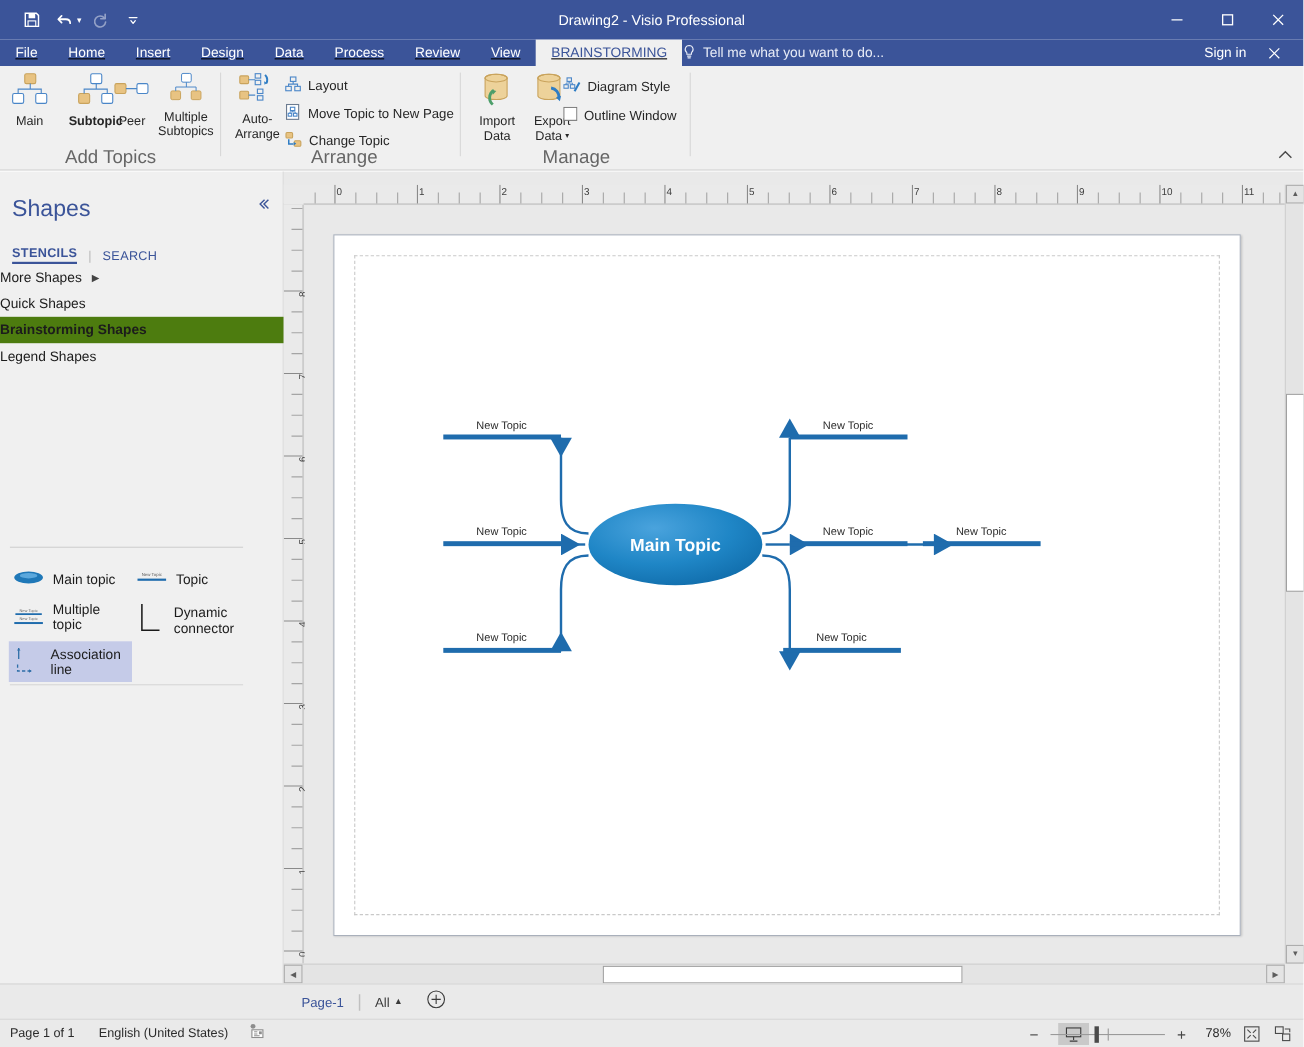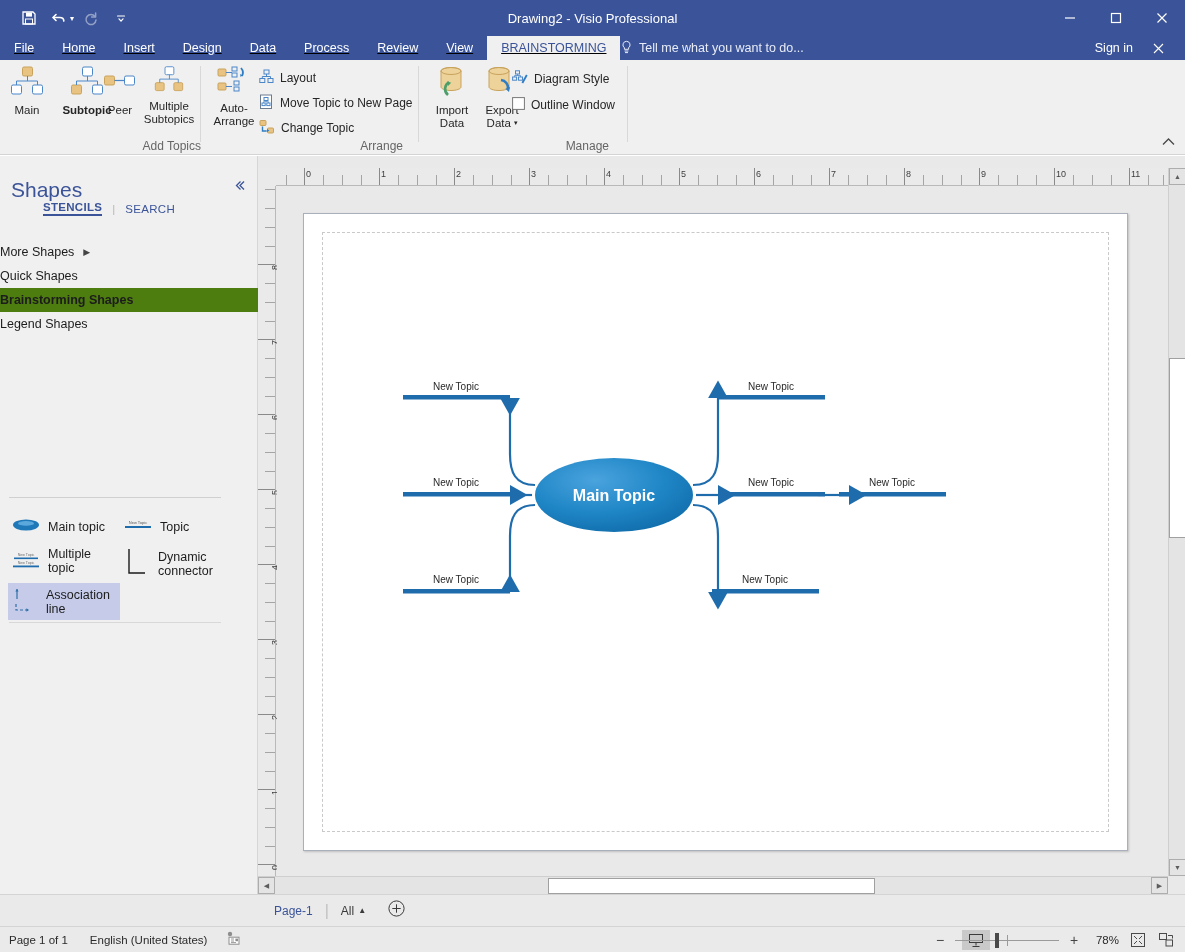--- a/index.html
+++ b/index.html
@@ -61,21 +61,21 @@
   }
 
   
   .ribbon {
     position: absolute; top: 60px; left: 0; width: 1185px; height: 95px;
     background: #f0f0f0; border-bottom: 1px solid #d4d4d4;
   }
   .rgroup { position: absolute; top: 0; height: 95px; }
   .rgroup .rtitle {
     position: absolute; bottom: 2px; left: 0; width: 100%;
-    text-align: right; font-size: 12px; color: #666666;
+    text-align: center; font-size: 17px; color: #666666;
   }
   .rgroup .rsep {
     position: absolute; right: 0; top: 6px; height: 76px; width: 1px; background: #d8d8d8;
   }
   .bigbtn {
     position: absolute; top: 5px; width: 50px; height: 72px;
     display: flex; flex-direction: column; align-items: center; gap: 1px;
     font-size: 11.5px; color: #262626; text-align: center; line-height: 12px;
   }
   .bigbtn .lbl { margin-top: 2px; }
@@ -89,23 +89,22 @@
     position: absolute; top: 156px; left: 0; width: 258px; height: 738px;
     background: #f0f0f0; border-right: 1px solid #d6d6d6;
   }
   .shapes-title {
     position: absolute; left: 11px; top: 22px; font-size: 21px; color: #3b5499;
   }
   .pane-collapse {
     position: absolute; right: 12px; top: 24px; color: #3b5499; font-size: 12px;
   }
   .shapes-subtabs {
-    position: absolute; left: 11px; top: 45px; display: flex; align-items: center; gap: 10px;
+    position: absolute; left: 11px; top: 69px; display: flex; align-items: center; gap: 10px;
     font-size: 11.5px;
-    margin-left: 32px;
   }
   .subtab { color: #3b5499; letter-spacing: .3px; }
   .subtab.active { font-weight: bold; border-bottom: 2px solid #3b5499; padding-bottom: 1px; }
   .subtab-div { color: #b8b8b8; }
   .stencil-list { position: absolute; left: 0; top: 84px; width: 258px; }
   .stencil-item {
     height: 24px; display: flex; align-items: center; 
     font-size: 12.5px; color: #1c1c1c;
   }
   .stencil-item.sel { background: #4d7c0f; font-weight: bold; }

